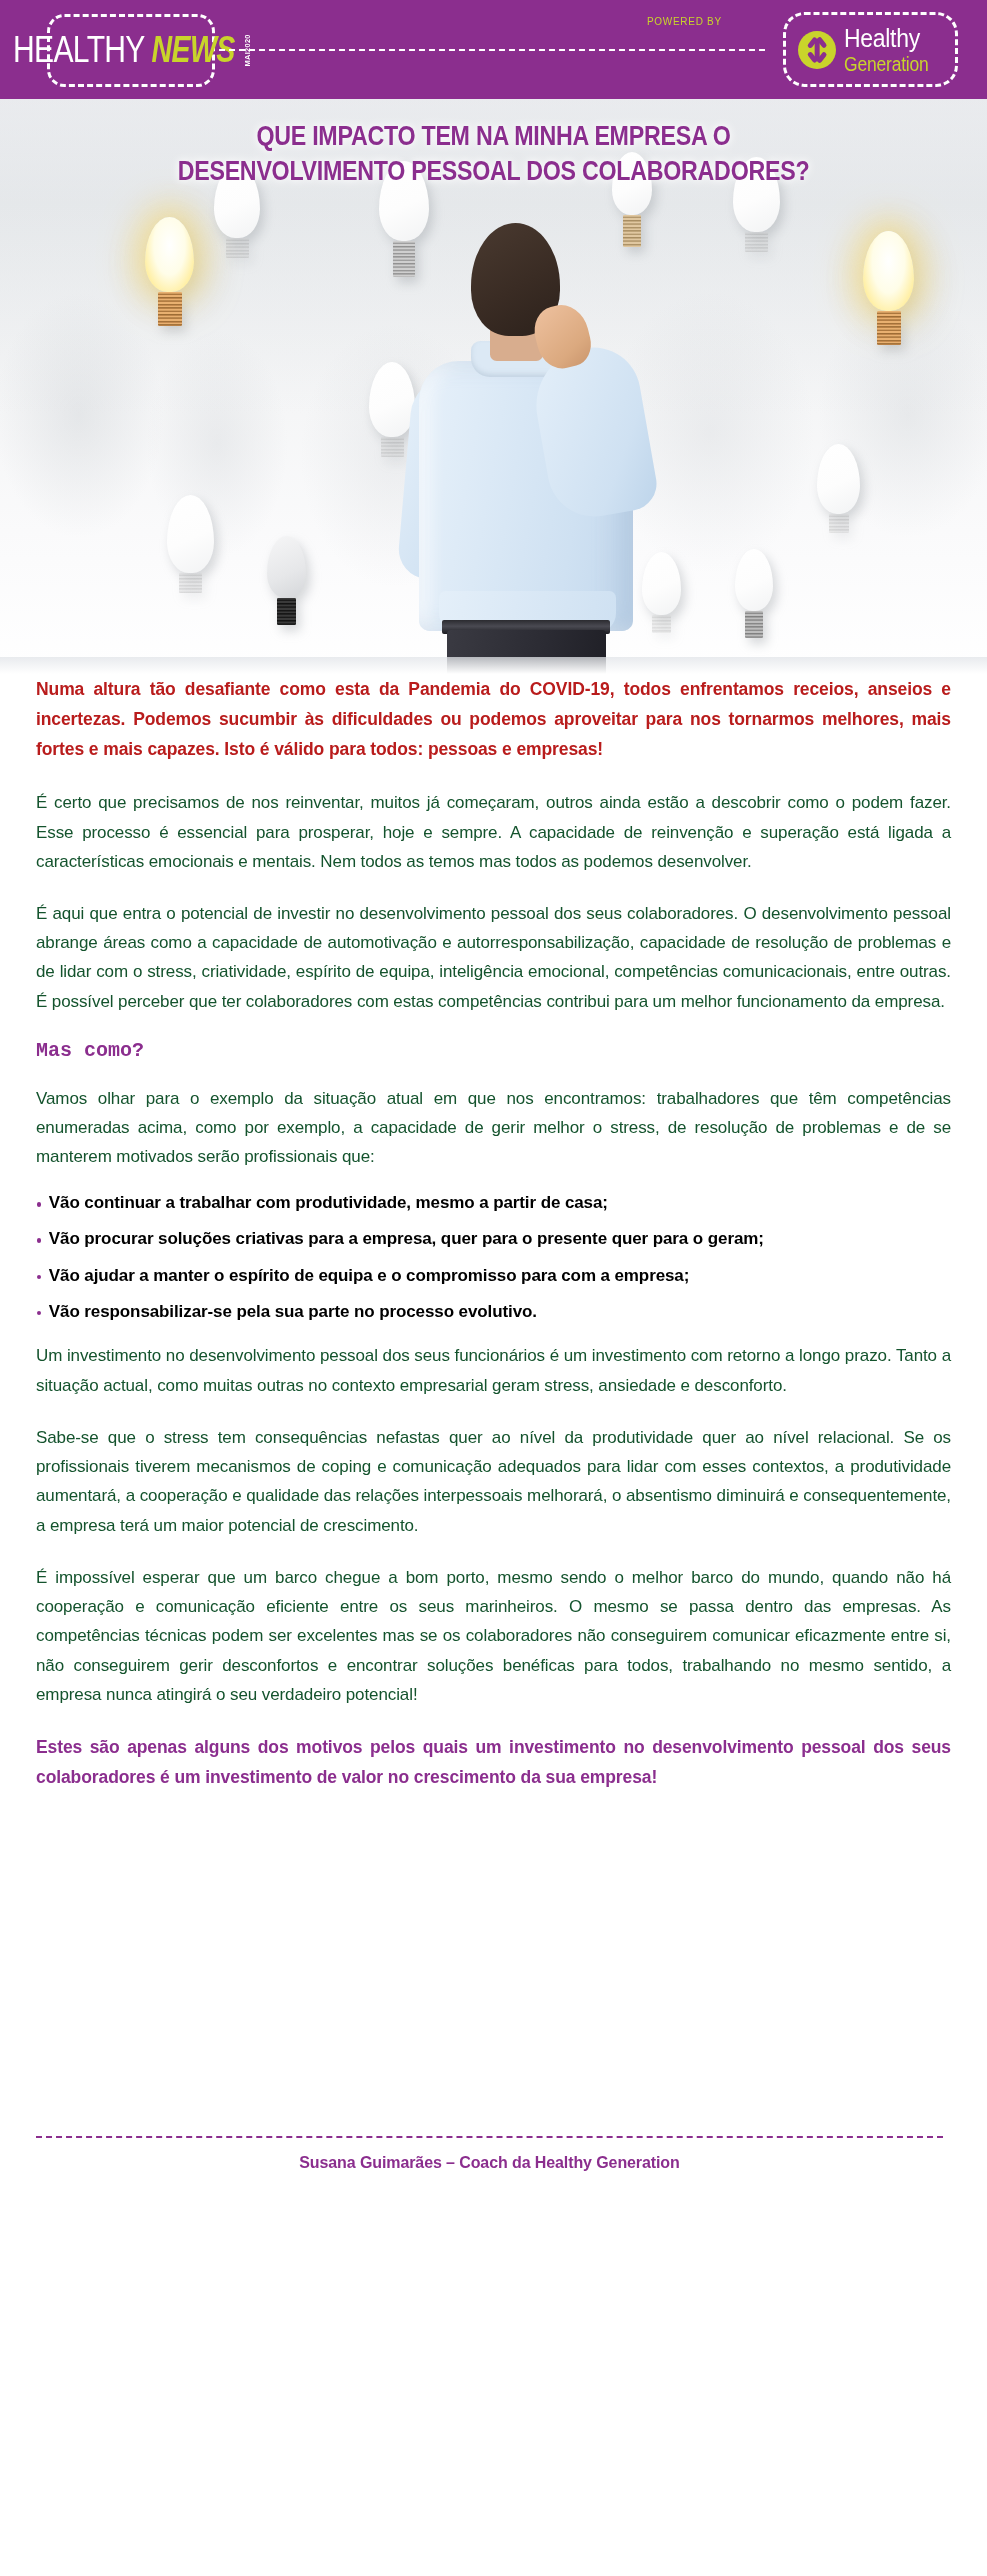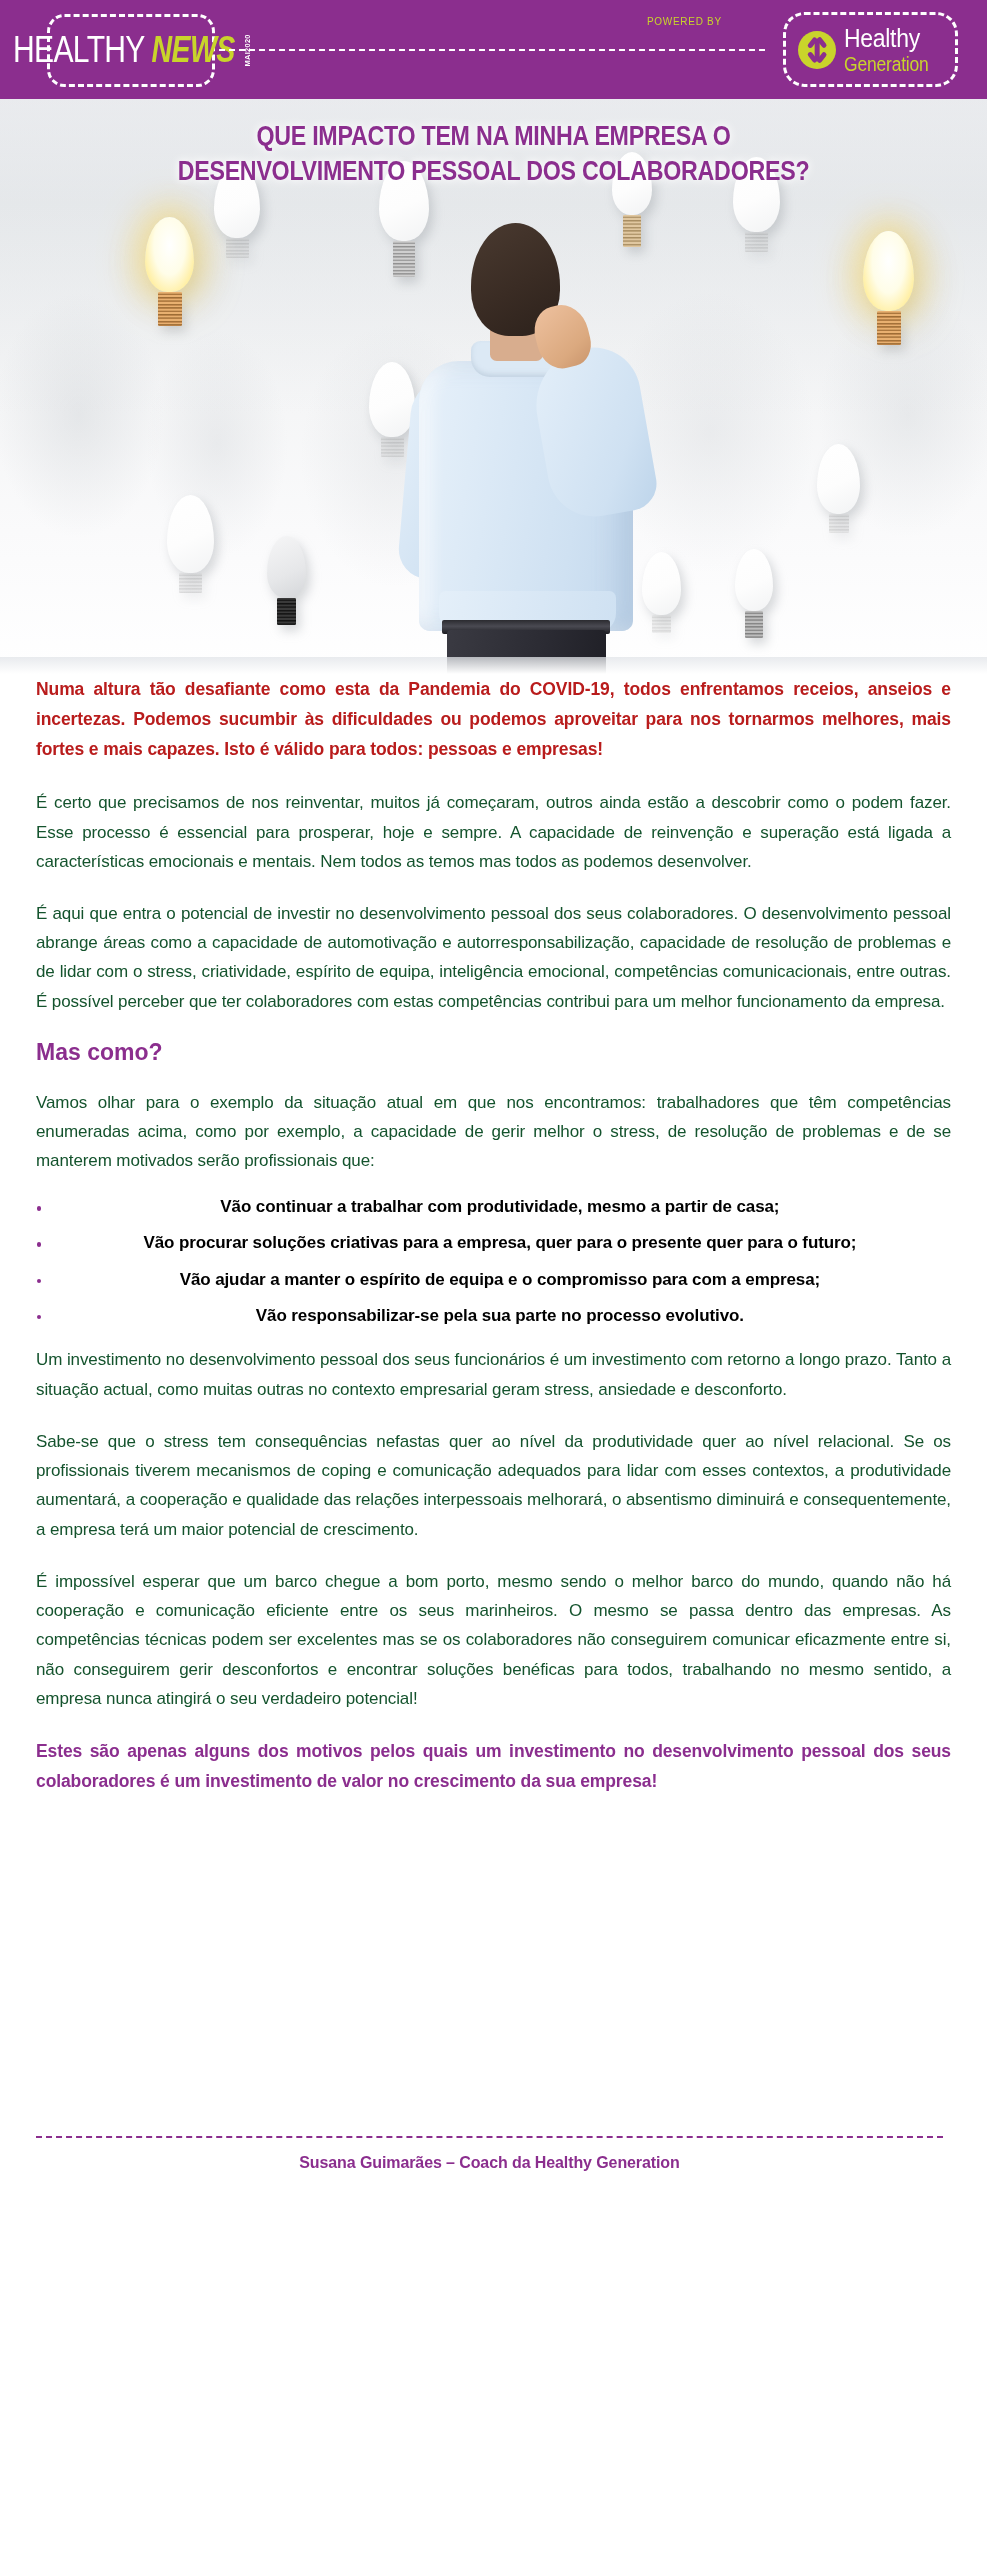--- a/index.html
+++ b/index.html
@@ -289,24 +289,25 @@
     font-weight: 700;
     font-size: 17.5px;
     line-height: 1.72;
     text-align: justify;
     margin-bottom: 24px;
     letter-spacing: -0.1px;
   }
   .subhead {
     color: #8B2E8E;
     font-weight: 700;
-    font-size: 23px;
+    font-size: 20px;
     margin: 6.7px 0 21.6px 0;
-  }
-  .bullets { list-style: none; margin: 0 0 20px 0; text-align: center; }
+    font-family: Liberation Mono, monospace;
+  }
+  .bullets { list-style: none; margin: 0 0 20px 0; }
   .bullets li {
     position: relative;
     padding-left: 12.8px;
     color: #000000;
     font-weight: 700;
     font-size: 17px;
     line-height: 1.1;
     margin-bottom: 17.5px;
     letter-spacing: -0.1px;
   }
@@ -463,21 +464,21 @@
     <p class="p">É certo que precisamos de nos reinventar, muitos já começaram, outros ainda estão a descobrir como o podem fazer. Esse processo é essencial para prosperar, hoje e sempre. A capacidade de reinvenção e superação está ligada a características emocionais e mentais. Nem todos as temos mas todos as podemos desenvolver.</p>
 
     <p class="p">É aqui que entra o potencial de investir no desenvolvimento pessoal dos seus colaboradores. O desenvolvimento pessoal abrange áreas como a capacidade de automotivação e autorresponsabilização, capacidade de resolução de problemas e de lidar com o stress, criatividade, espírito de equipa, inteligência emocional, competências comunicacionais, entre outras. É possível perceber que ter colaboradores com estas competências contribui para um melhor funcionamento da empresa.</p>
 
     <h2 class="subhead">Mas como?</h2>
 
     <p class="p">Vamos olhar para o exemplo da situação atual em que nos encontramos: trabalhadores que têm competências enumeradas acima, como por exemplo, a capacidade de gerir melhor o stress, de resolução de problemas e de se manterem motivados serão profissionais que:</p>
 
     <ul class="bullets">
       <li>Vão continuar a trabalhar com produtividade, mesmo a partir de casa;</li>
-      <li>Vão procurar soluções criativas para a empresa, quer para o presente quer para o futuro;</li>
+      <li>Vão procurar soluções criativas para a empresa, quer para o presente quer para o geram;</li>
       <li>Vão ajudar a manter o espírito de equipa e o compromisso para com a empresa;</li>
       <li>Vão responsabilizar-se pela sua parte no processo evolutivo.</li>
     </ul>
 
     <p class="p">Um investimento no desenvolvimento pessoal dos seus funcionários é um investimento com retorno a longo prazo. Tanto a situação actual, como muitas outras no contexto empresarial geram stress, ansiedade e desconforto.</p>
 
     <p class="p">Sabe-se que o stress tem consequências nefastas quer ao nível da produtividade quer ao nível relacional. Se os profissionais tiverem mecanismos de coping e comunicação adequados para lidar com esses contextos, a produtividade aumentará, a cooperação e qualidade das relações interpessoais melhorará, o absentismo diminuirá e consequentemente, a empresa terá um maior potencial de crescimento.</p>
 
     <p class="p">É impossível esperar que um barco chegue a bom porto, mesmo sendo o melhor barco do mundo, quando não há cooperação e comunicação eficiente entre os seus marinheiros. O mesmo se passa dentro das empresas. As competências técnicas podem ser excelentes mas se os colaboradores não conseguirem comunicar eficazmente entre si, não conseguirem gerir desconfortos e encontrar soluções benéficas para todos, trabalhando no mesmo sentido, a empresa nunca atingirá o seu verdadeiro potencial!</p>
 

